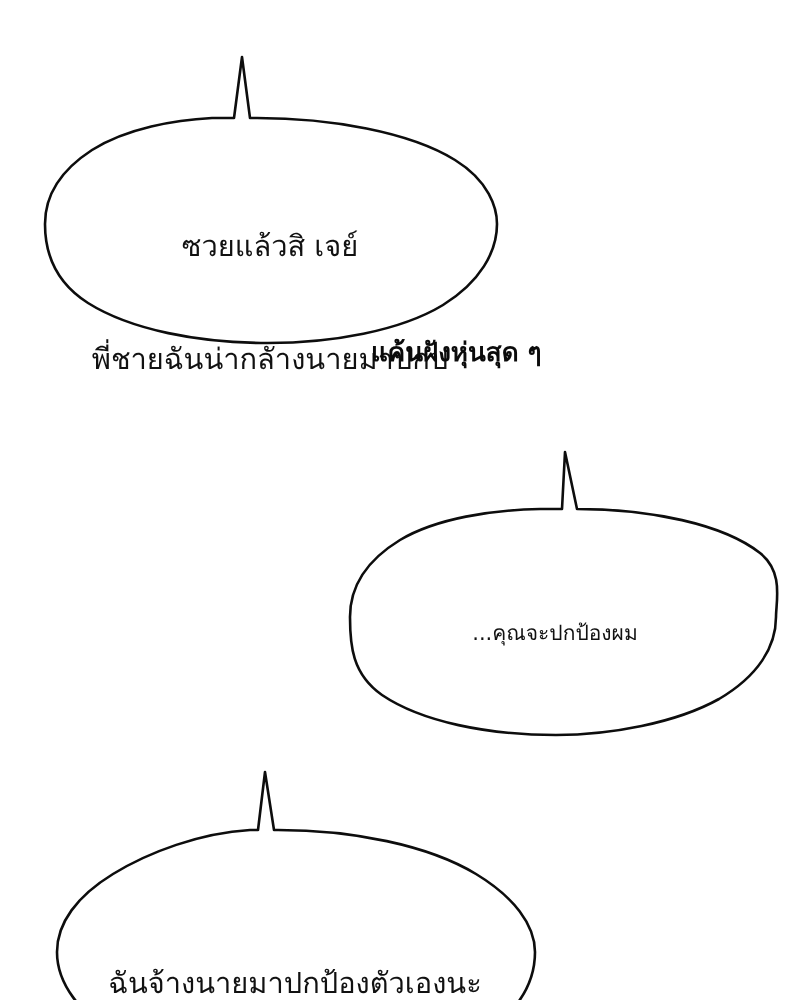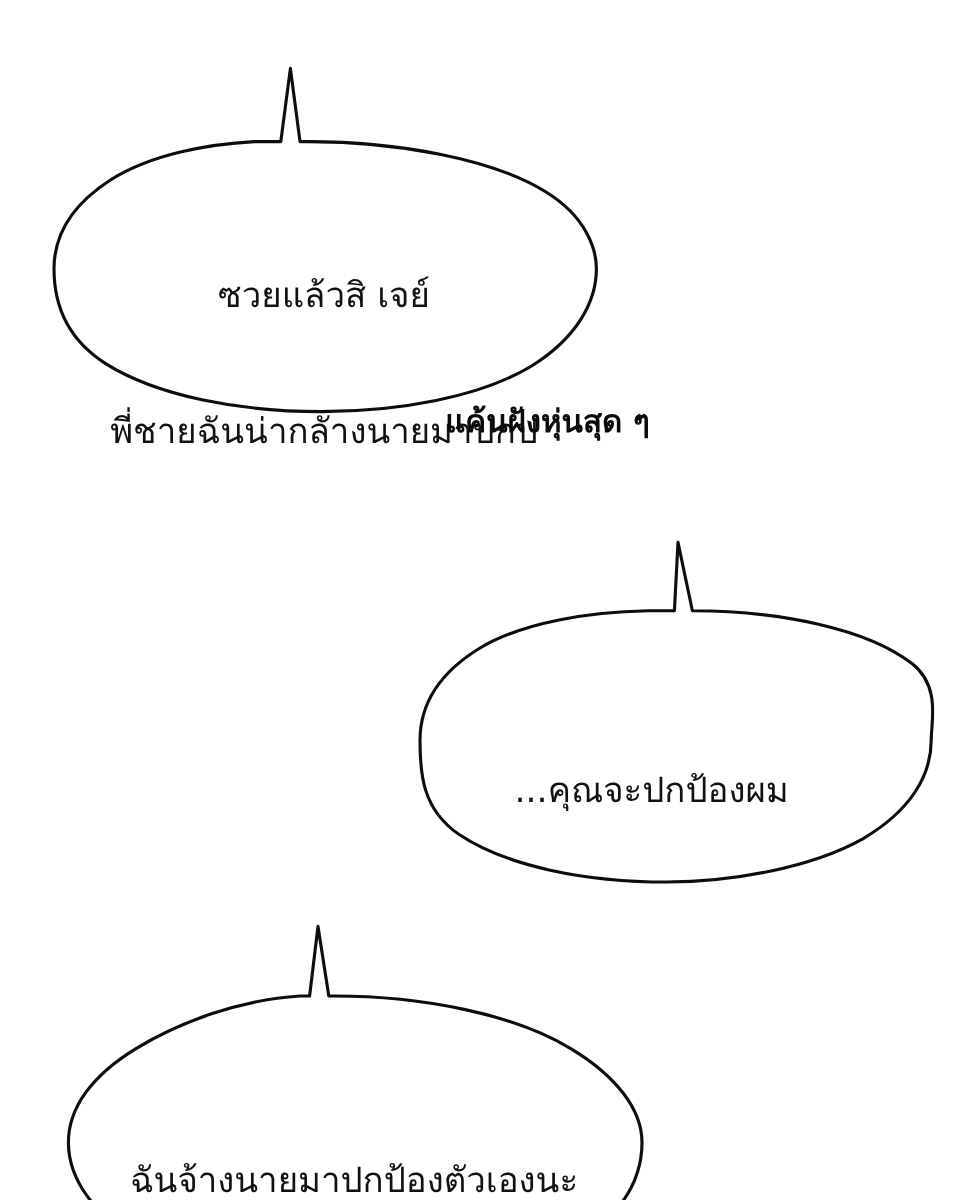--- a/index.html
+++ b/index.html
@@ -55,24 +55,24 @@
   }
 
   
   #bubble1-text {
     left: 46px;
     top: 153px;
     width: 448px;
     font-size: 29px;
   }
   #bubble2-text {
-    left: 332px;
+    left: 344px;
     top: 565px;
     width: 422px;
-    font-size: 29px;
+    font-size: 21px;
   }
   #bubble3-text {
     left: 56px;
     top: 890px;
     width: 478px;
     font-size: 29px;
   }
   #caption1 {
     left: 371px;
     top: 337px;

